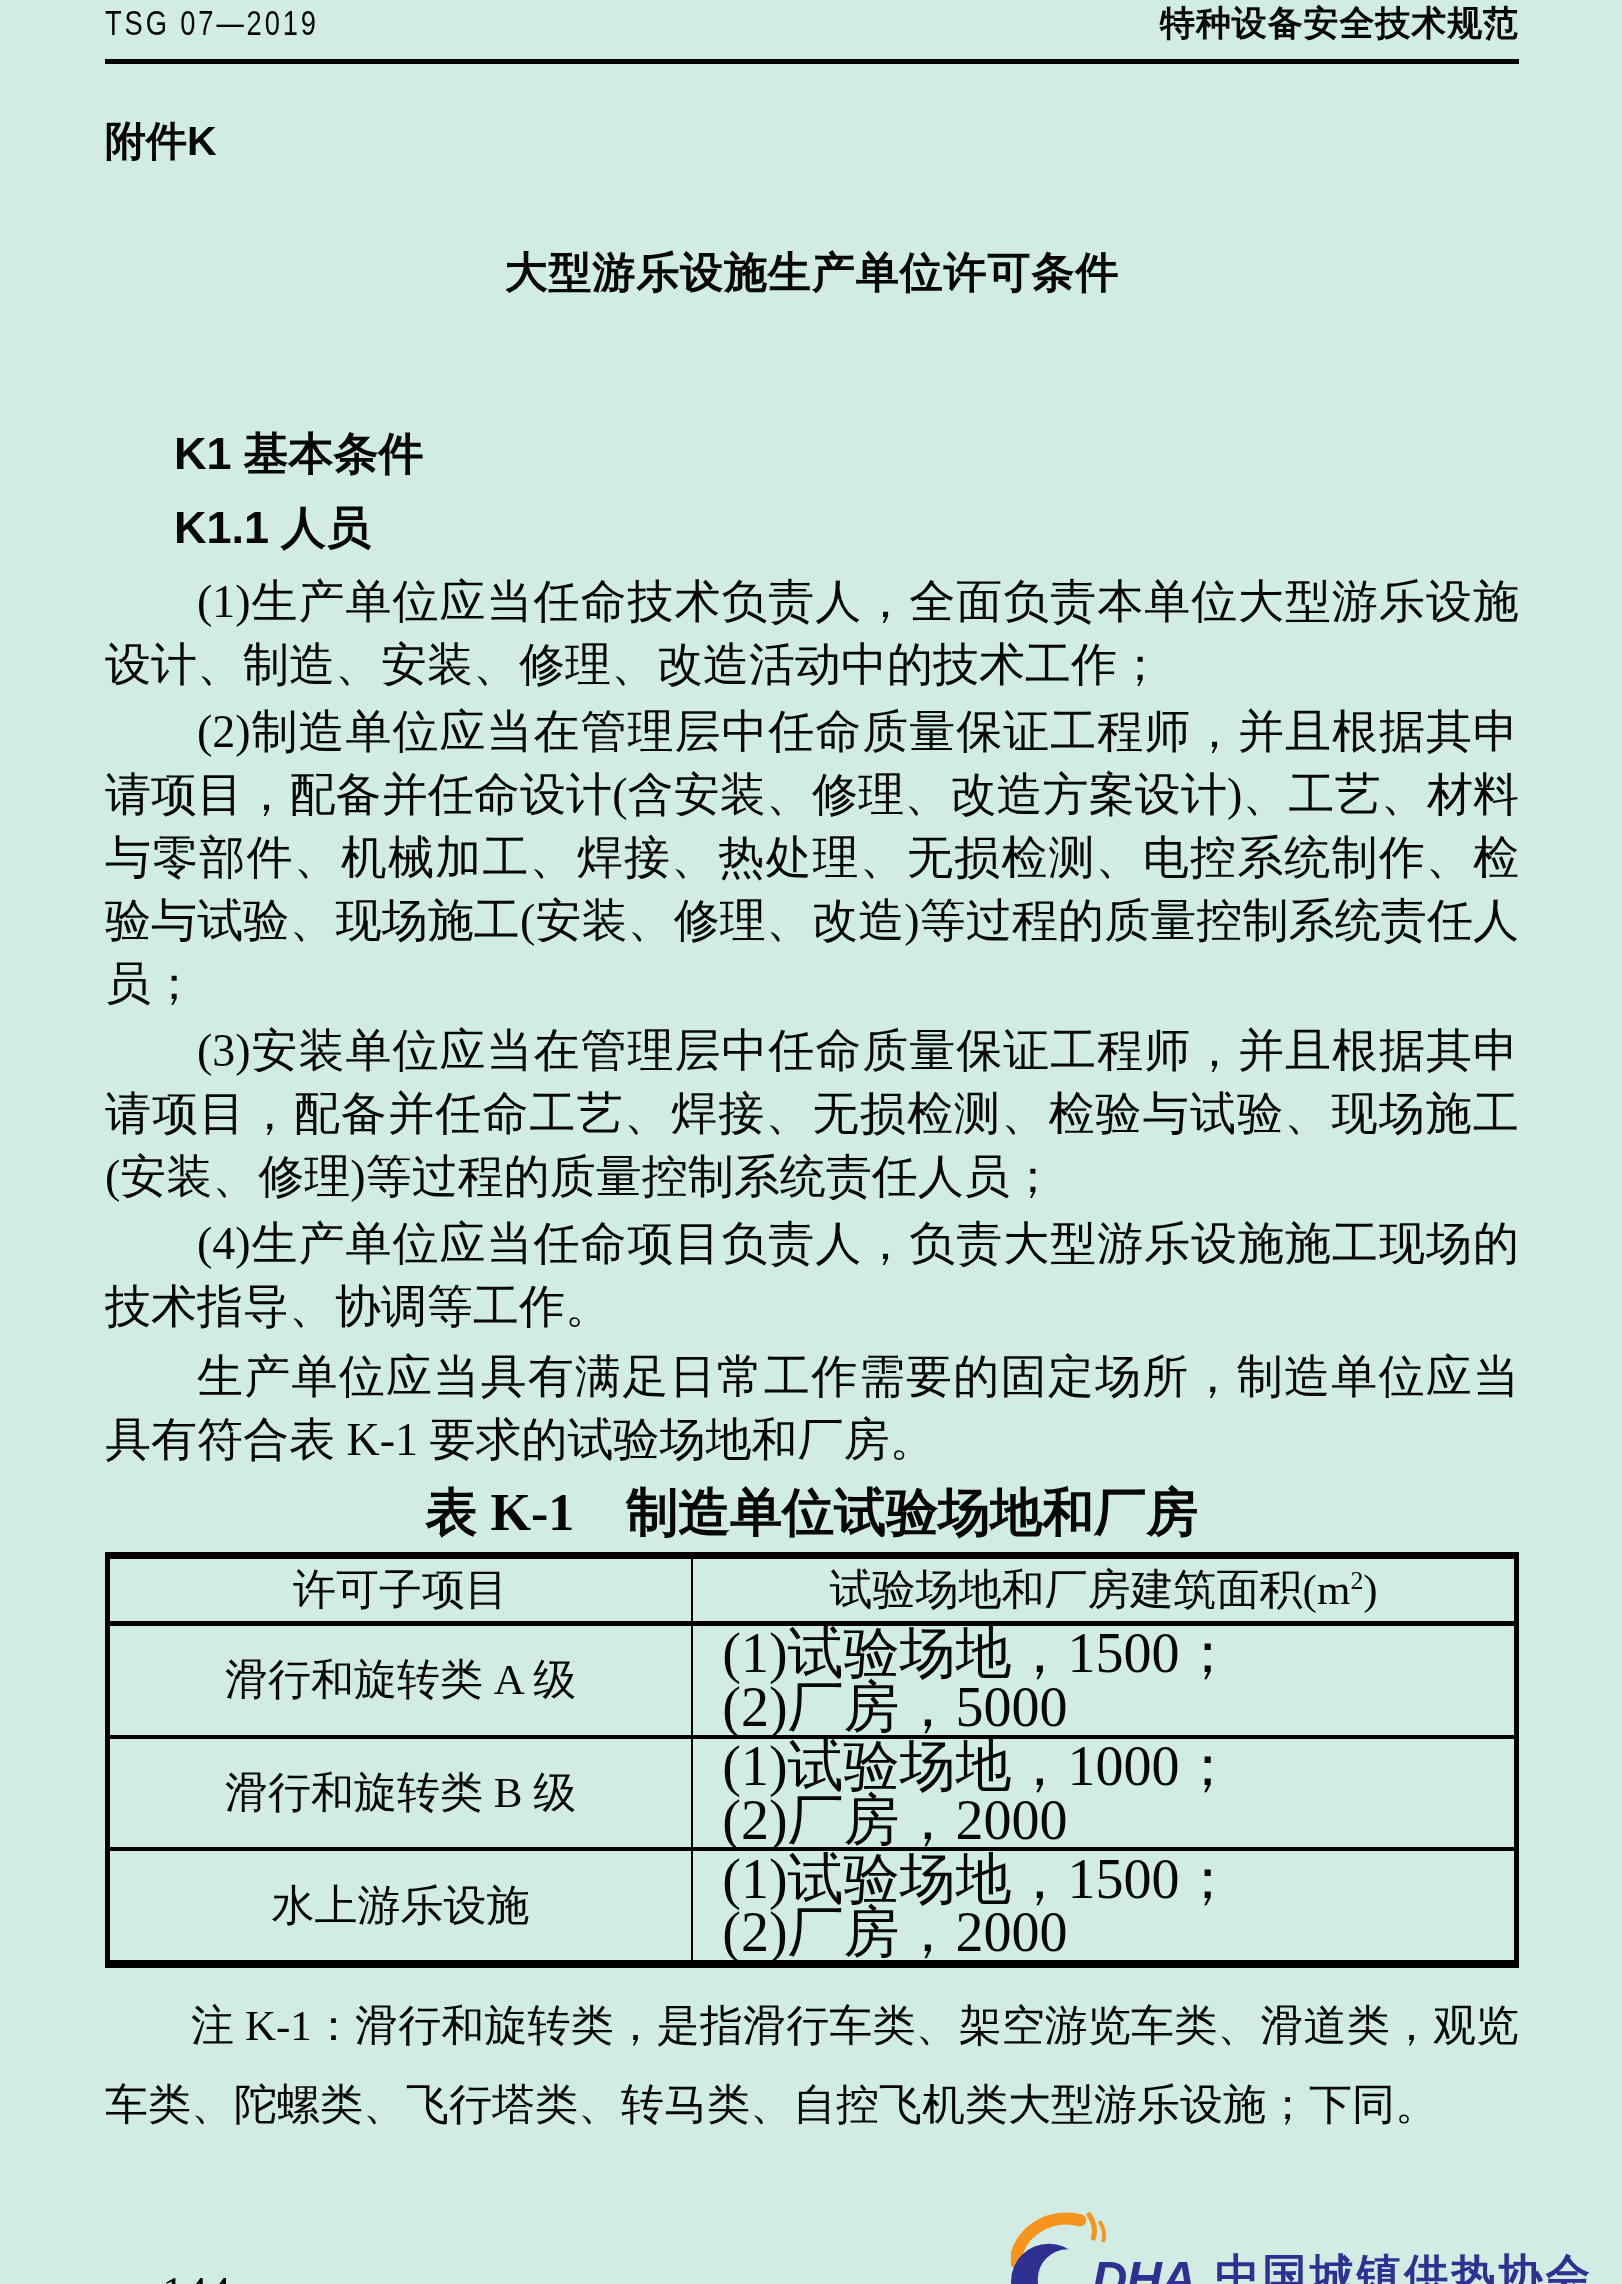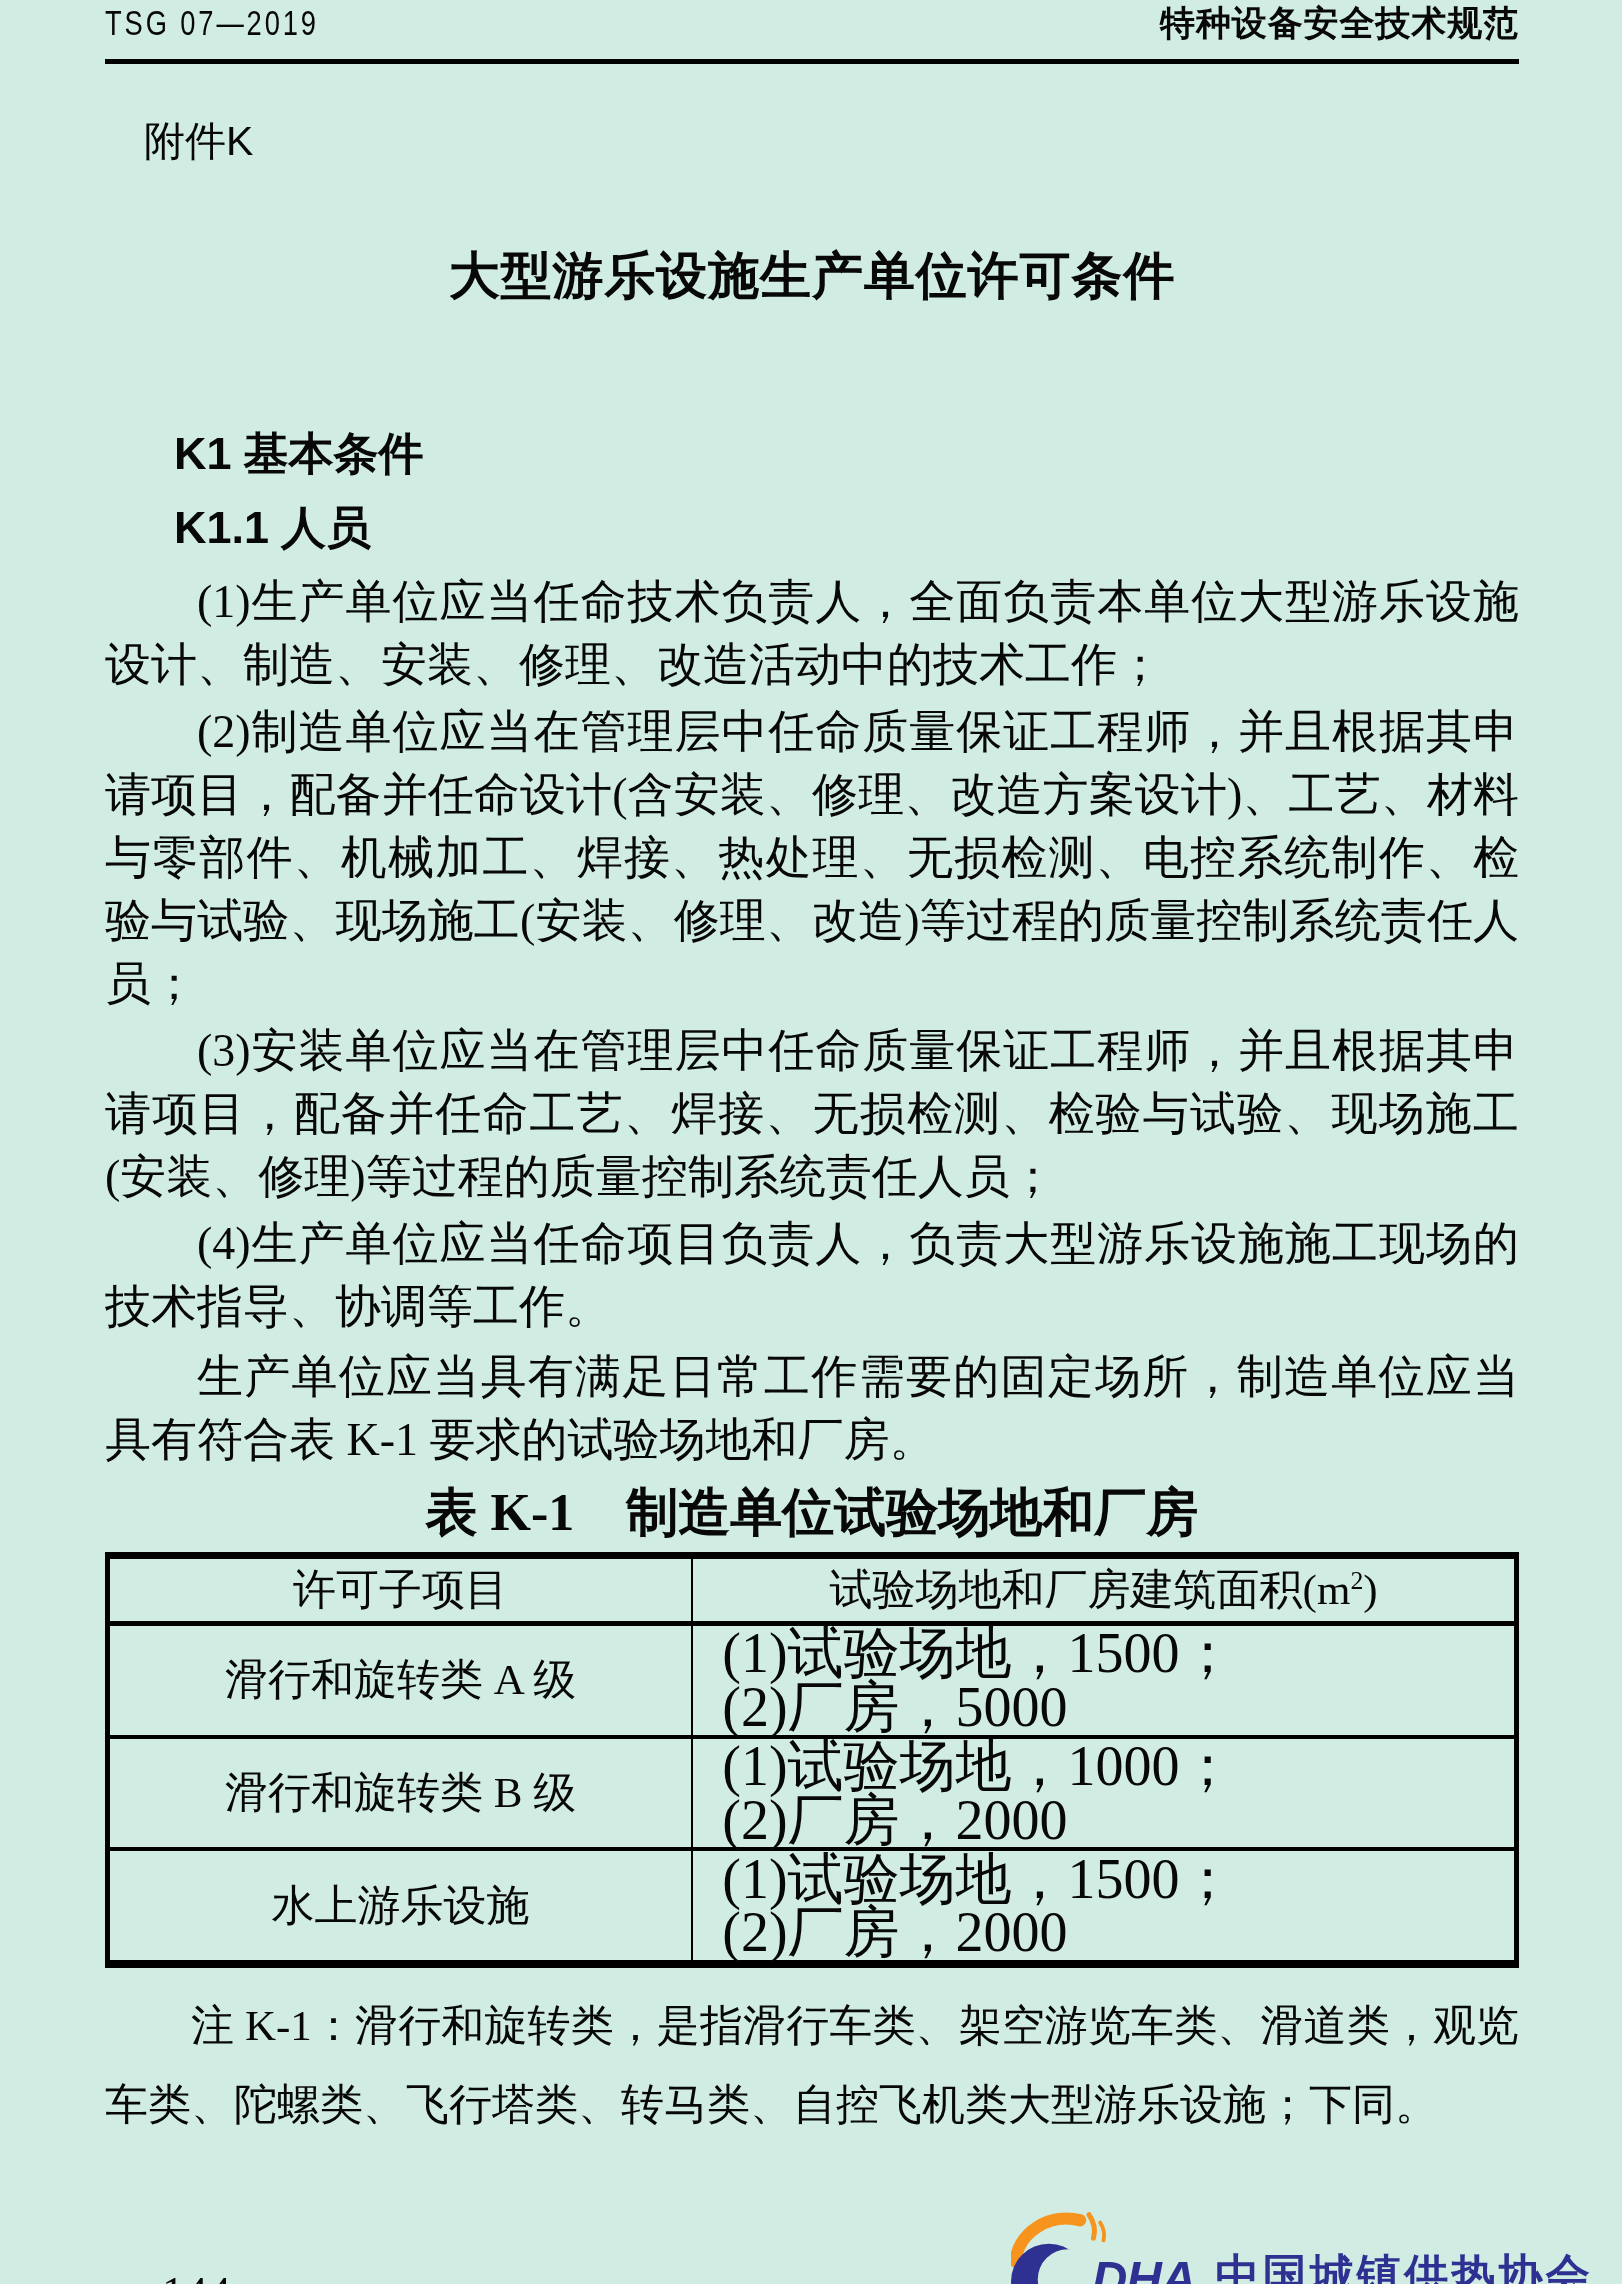--- a/index.html
+++ b/index.html
@@ -22,28 +22,28 @@
   }
   .hdr-right {
     font-family:"Liberation Sans",sans-serif;
     font-weight:700; font-size:35px; letter-spacing:0.9px; white-space:nowrap;
   }
   .hdr-rule { height:4.6px; background:#000; margin-top:12px; }
 
   .attachment {
     margin-top:54px;
     font-family:"Liberation Sans",sans-serif;
-    font-weight:400; font-size:41px; line-height:46px;margin-left:39px;
+    font-weight:700; font-size:41px; line-height:46px;
   }
 
   .doc-title {
     margin-top:82px;
     text-align:center;
-    font-family:Liberation Serif, serif;
-    font-weight:900; font-size:51px; line-height:60px; letter-spacing:0.9px;
+    font-family:Liberation Mono, monospace;
+    font-weight:900; font-size:43px; line-height:60px; letter-spacing:0.9px;
   }
 
   .h2 {
     font-family:"Liberation Sans",sans-serif;
     font-weight:700; font-size:45px; line-height:63px;
     text-indent:69px;
   }
   .h2 .h2-name { margin-left:12px;font-family:Liberation Mono, monospace; }
   .mt-k1   { margin-top:116px; }
   .mt-head { margin-top:7.3px; }

